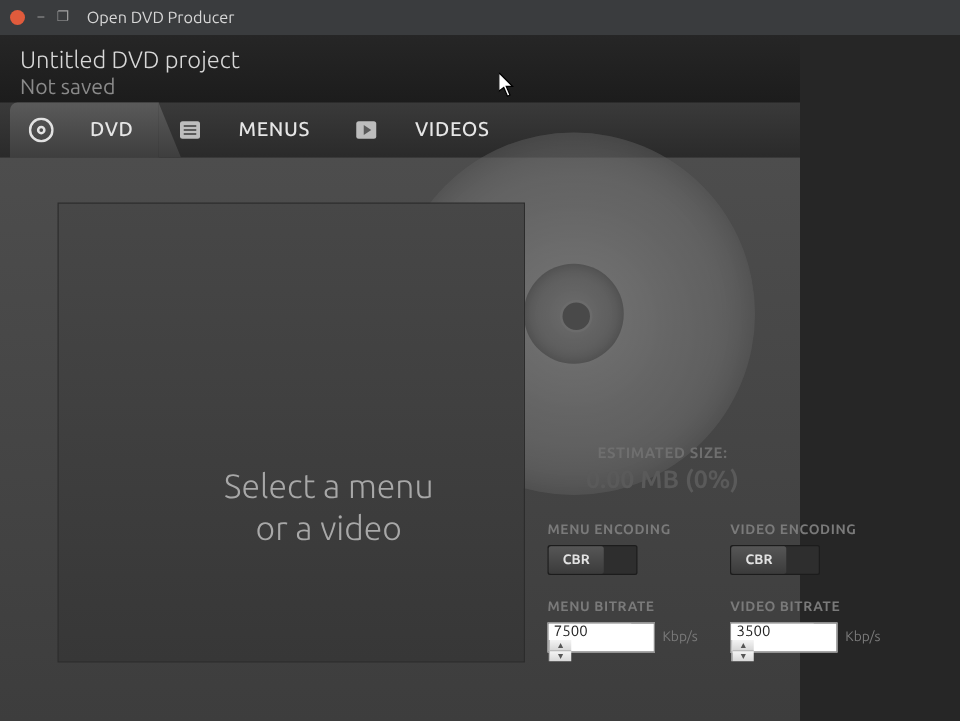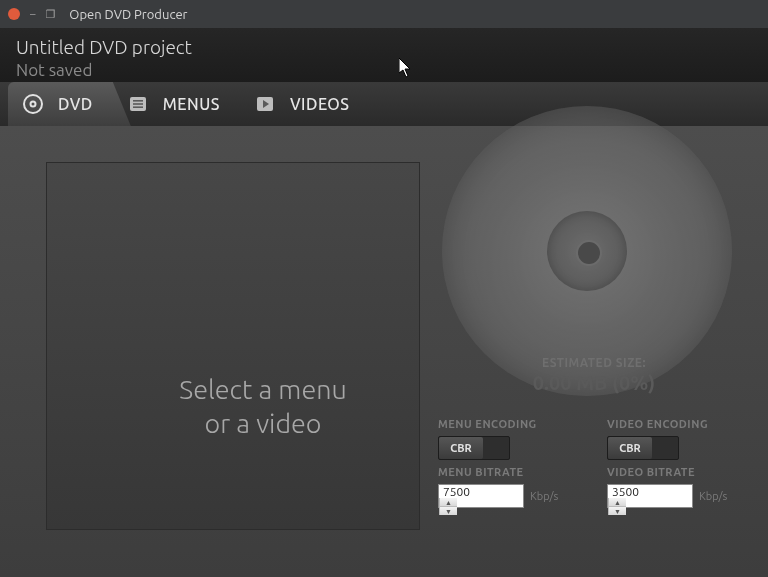--- a/index.html
+++ b/index.html
@@ -10,30 +10,30 @@
 .tb-btn { width: 12px; height: 12px; border-radius: 50%; display: inline-block; }
 .tb-close { background: #e05b3c; }
 .tb-min, .tb-max { color: #a0a0a0; font-size: 11px; line-height: 1; }
 .tb-title { color: #d6d6d6; font-size: 13px; font-weight: 400; margin-left: 4px; }
 
 
 .cursor { position: absolute; left: 399px; top: 30px; width: 14px; height: 20px; pointer-events: none; }
 .cursor svg { display: block; }
 
 
-.window { position: relative; width: 768px; height: 549px; background: #1f1f1f; }
+.window { position: relative; width: 640px; height: 549px; background: #1f1f1f; }
 
 
 .header { height: 54px; background: linear-gradient(#262626,#1c1c1c); padding: 8px 16px 6px; }
 .proj-title { color: #d8d8d8; font-size: 19px; font-weight: 300; }
 .proj-status { color: #8a8a8a; font-size: 17px; margin-top: 2px; }
 
 
 .tabs { height: 44px; background: linear-gradient(#3a3a3a,#2a2a2a); display: flex; align-items: stretch; padding-left: 8px; }
-.tab { display: flex; align-items: center; gap: 14px; padding: 0 20px 0 14px; color: #e6e6e6; font-size: 16px; font-weight: 500; letter-spacing: 0.5px; cursor: pointer; position: relative; }
+.tab { display: flex; align-items: center; gap: 28px; padding: 0 20px 0 14px; color: #e6e6e6; font-size: 16px; font-weight: 500; letter-spacing: 0.5px; cursor: pointer; position: relative; }
 .tab .ticon { width: 22px; height: 22px; display: flex; align-items: center; justify-content: center; }
 .tab.active { background: linear-gradient(#5a5a5a,#3e3e3e); border-top-left-radius: 6px; }
 .tab.active::after { content:""; position:absolute; right:-18px; top:0; width:18px; height:100%; background: linear-gradient(#5a5a5a,#3e3e3e); clip-path: polygon(0 0, 100% 100%, 0 100%); }
 
 
 .content { position: relative; height: calc(549px - 54px - 44px); background: linear-gradient(#4d4d4d,#3d3d3d); }
 
 
 .disc { position: absolute; right: 36px; top: -20px; width: 290px; height: 290px; border-radius: 50%; background: radial-gradient(circle at 50% 50%, #9a9a9a 0%, #7e7e7e 40%, #6d6d6d 70%, #5d5d5d 100%); opacity: 0.55; box-shadow: inset 0 0 30px rgba(0,0,0,0.3); }
 .disc::before { content:""; position:absolute; left:50%; top:50%; width:80px; height:80px; margin:-40px 0 0 -40px; border-radius:50%; background: radial-gradient(circle,#8a8a8a 0%, #6a6a6a 70%); box-shadow: inset 0 0 10px rgba(0,0,0,0.3); }
@@ -41,21 +41,21 @@
 
 
 .preview { position:absolute; left:46px; top:36px; width:374px; height:368px; background: linear-gradient(#474747,#373737); border:1px solid #2c2c2c;padding-left:20px; }
 .preview-text { position:absolute; left:0; right:-60px; top:210px; text-align:center; color:#a8a8a8; font-size:27px; font-weight:300; line-height:1.25; }
 
 
 .panel { position:absolute; left:438px; right:18px; top:230px; }
 .est-label { color:#6f6f6f; font-size:12px; font-weight:700; letter-spacing:0.5px; text-align:center; }
 .est-value { color:#5a5a5a; font-size:20px; font-weight:700; text-align:center; margin-top:2px; }
 
-.grid { display:grid; grid-template-columns: 1fr 1fr; gap: 6px 26px; margin-top:24px; }
+.grid { display:grid; grid-template-columns: 1fr 1fr; gap: 20px 26px; margin-top:24px; }
 .lbl { color:#7a7a7a; font-size:11px; font-weight:700; letter-spacing:0.5px; margin-bottom:6px; }
 
 
 .toggle { width:72px; height:24px; background:#2e2e2e; border:1px solid #1c1c1c; border-radius:2px; display:flex; align-items:center; cursor:pointer; }
 .toggle-knob { width:44px; height:100%; background: linear-gradient(#565656,#3b3b3b); color:#e2e2e2; font-size:11px; font-weight:700; display:flex; align-items:center; justify-content:center; border-radius:2px; }
 
 
 .spin-row { display:flex; align-items:center; gap:6px; }
 .spin { display:flex; width:86px; height:24px; background:#fff; border:1px solid #8a8a8a;flex-direction:column; }
 .spin input { border:none; width:66px; padding:0 4px; font-size:12px; color:#222; outline:none; }

